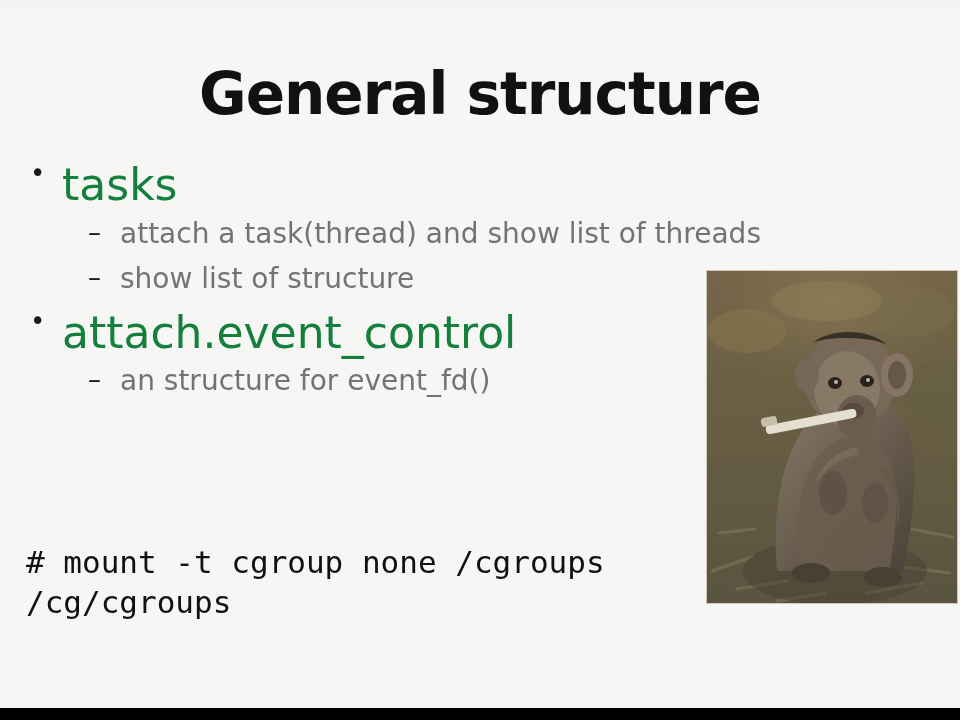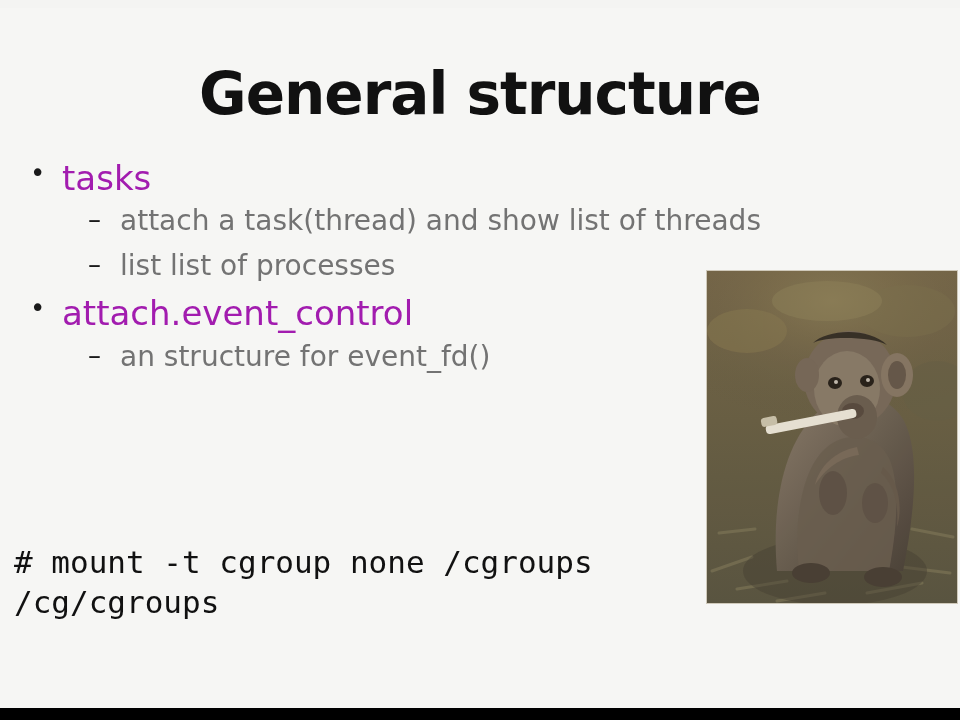--- a/index.html
+++ b/index.html
@@ -45,22 +45,22 @@
     font-family: "DejaVu Sans", sans-serif;
   }
   .bullets {
     position: absolute;
     left: 24px;
     top: 150px;
     width: 900px;
   }
   .bullet-l1 {
     position: relative;
-    font-size: 34px;
-    color: #a21caf;
+    font-size: 44px;
+    color: #15803d;
     padding-left: 38px;
     margin-bottom: 4px;
     line-height: 1.22;
     font-family: "DejaVu Sans", sans-serif;
   }
   .bullet-l1::before {
     content: "\2022";
     position: absolute;
     left: 6px;
     top: 0;
@@ -79,21 +79,21 @@
   .bullet-l2::before {
     content: "\2013";
     position: absolute;
     left: 64px;
     top: 0;
     font-size: 26px;
     color: #1a1a1a;
   }
   .code-block {
     position: absolute;
-    left: 14px;
+    left: 26px;
     top: 535px;
     width: 920px;
   }
   .code-line {
     font-family: "DejaVu Sans Mono", monospace;
     font-size: 31px;
     color: #111111;
     line-height: 1.28;
     white-space: pre;
     letter-spacing: 0px;
@@ -116,21 +116,21 @@
 <body>
 
 <div class="slide">
   <div class="slide-inner">
 
     <div class="title">General structure</div>
 
     <div class="bullets">
       <div class="bullet-l1">tasks</div>
       <div class="bullet-l2">attach a task(thread) and show list of threads</div>
-      <div class="bullet-l2">list list of processes</div>
+      <div class="bullet-l2">show list of structure</div>
       <div class="bullet-l1">attach.event_control</div>
       <div class="bullet-l2">an structure for event_fd()</div>
     </div>
 
     <div class="code-block">
       <div class="code-line"># mount -t cgroup none /cgroups</div>
       <div class="code-line">/cg/cgroups</div>
     </div>
 
     <div class="photo">

